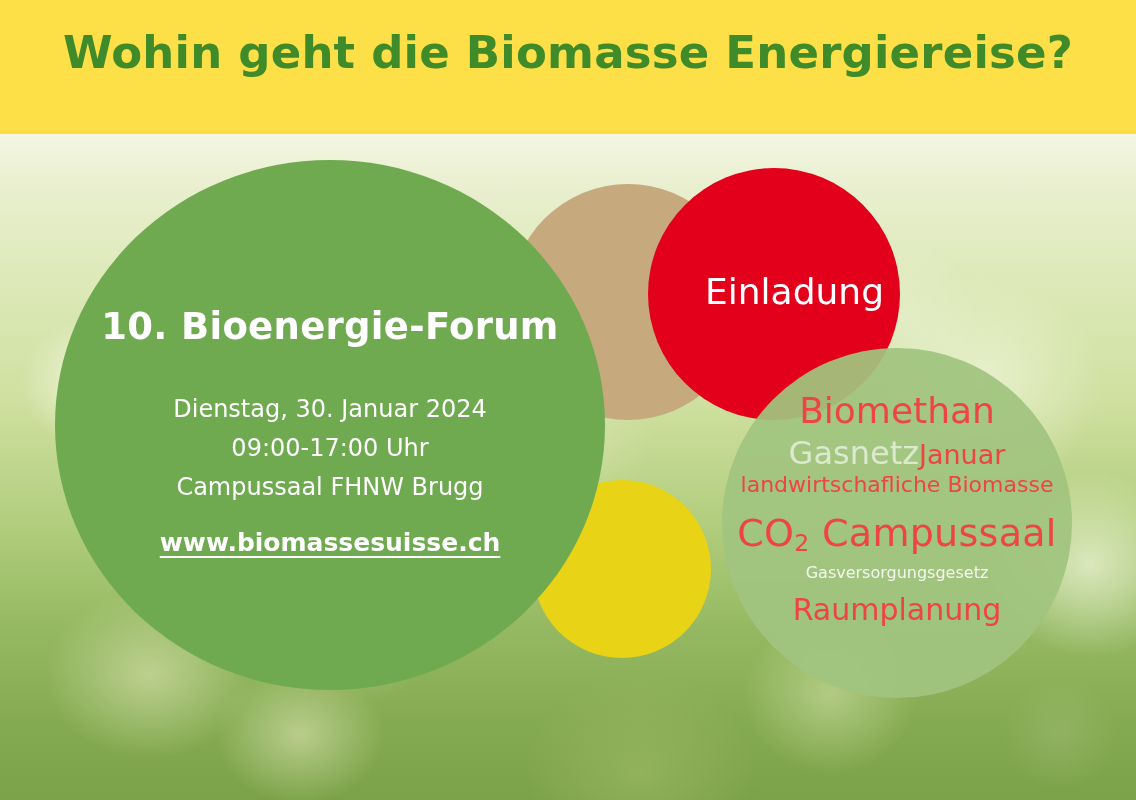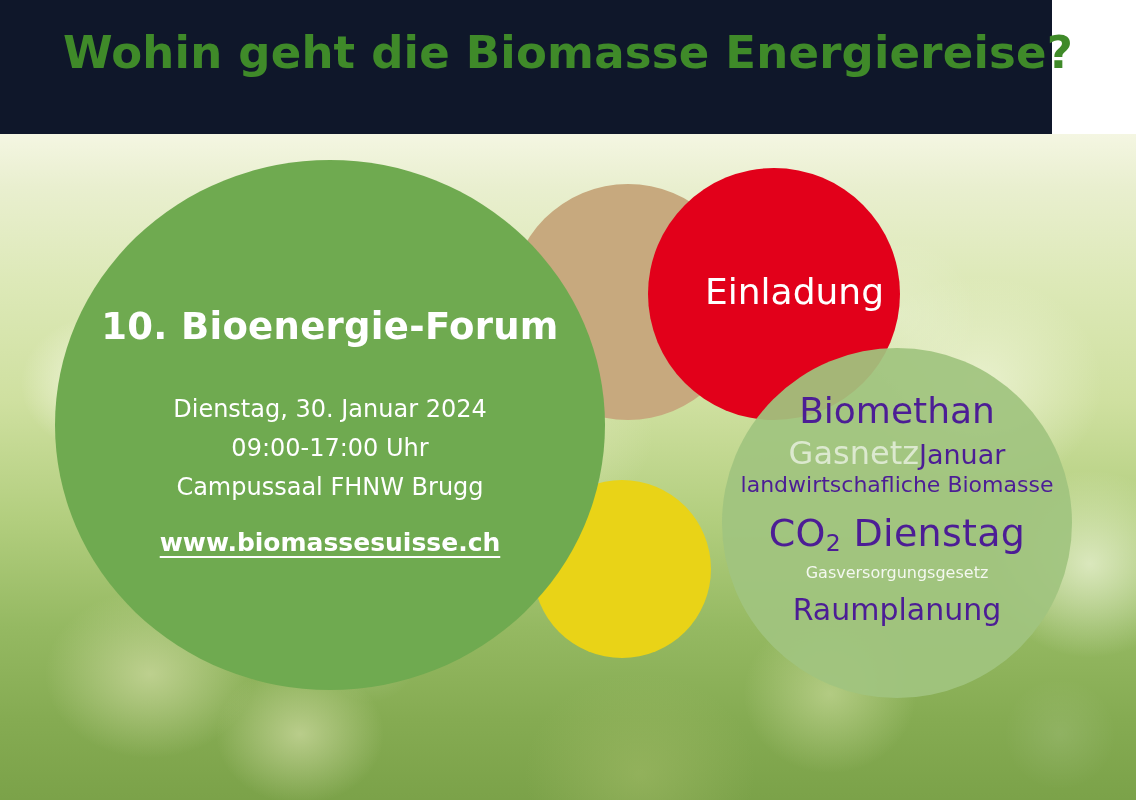--- a/index.html
+++ b/index.html
@@ -15,23 +15,23 @@
     width: 1136px;
     height: 800px;
     overflow: hidden;
     background: #ffffff;
   }
 
   
   #header-band {
     position: absolute;
     left: 0; top: 0;
-    width: 1052px;
+    width: 1136px;
     height: 134px;
-    background: #0f172a;
+    background: #fde047;
     z-index: 40;
   }
   #page-title {
     position: absolute;
     left: 0;
     top: 26px;
     width: 1136px;
     text-align: center;
     font-family: "DejaVu Sans", sans-serif;
     font-size: 45px;
@@ -160,21 +160,21 @@
     width: 370px;
     height: 350px;
     z-index: 20;
     text-align: center;
     font-family: "DejaVu Sans", sans-serif;
     color: #ffffff;
     display: flex;
     flex-direction: column;
     align-items: center;
   }
-  .kw { white-space: nowrap; color: #4c1d95; }
+  .kw { white-space: nowrap; color: #ef4444; }
   .kw-row { display: flex; align-items: baseline; justify-content: center; }
   #kw-biomethan { font-size: 36px; margin-top: 44px; line-height: 1.05; }
   #kw-row-2 { margin-top: 4px; }
   #kw-gasnetz { font-size: 32px; color: rgba(255,255,255,0.62); }
   #kw-import  { font-size: 27px; }
   #kw-landwirtschaftliche { font-size: 22px; }
   #kw-co2 { font-size: 38px; margin-top: 14px; letter-spacing: 0.3px; }
   #kw-co2 sub { font-size: 0.62em; vertical-align: baseline; position: relative; top: 5px; }
   #kw-gvg { font-size: 16px; margin-top: 8px; color: rgba(255,255,255,0.88); }
   #kw-raumplanung { font-size: 30px; margin-top: 10px; }
@@ -208,18 +208,18 @@
 
   <div id="red-circle-label">Einladung</div>
 
   <div id="keyword-list">
     <span class="kw" id="kw-biomethan">Biomethan</span>
     <span class="kw-row" id="kw-row-2">
       <span class="kw" id="kw-gasnetz">Gasnetz</span>
       <span class="kw" id="kw-import">Januar</span>
     </span>
     <span class="kw" id="kw-landwirtschaftliche">landwirtschafliche Biomasse</span>
-    <span class="kw" id="kw-co2"><span>CO</span><sub>2</sub><span> Dienstag</span></span>
+    <span class="kw" id="kw-co2"><span>CO</span><sub>2</sub><span> Campussaal</span></span>
     <span class="kw" id="kw-gvg">Gasversorgungsgesetz</span>
     <span class="kw" id="kw-raumplanung">Raumplanung</span>
   </div>
 
 </div>
 
 </body></html>

